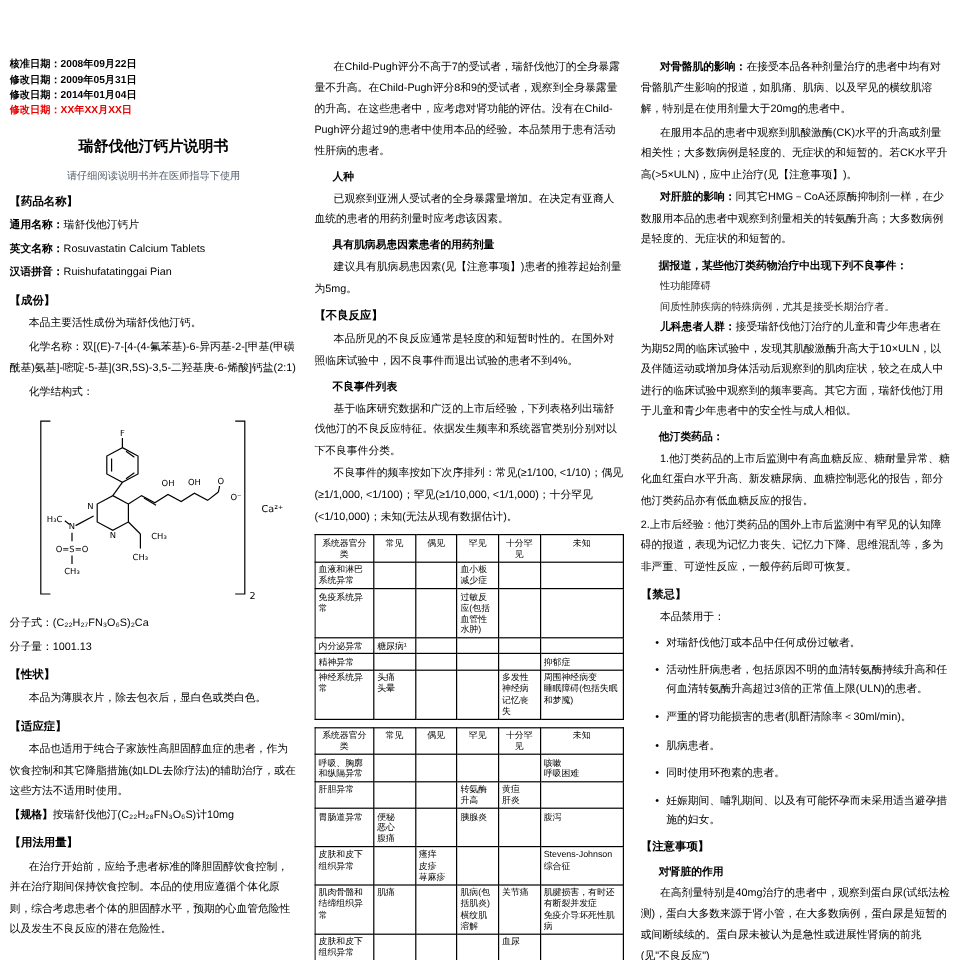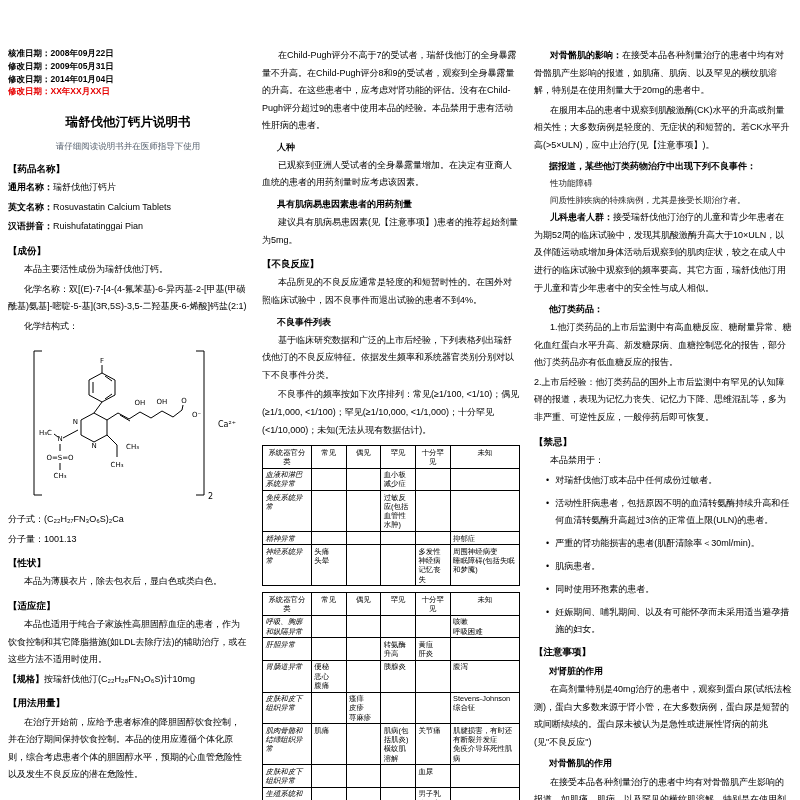--- a/index.html
+++ b/index.html
@@ -21,21 +21,21 @@
   .para{font-size:9px;line-height:1.95;margin:0 0 2px;}
   .para.small{font-size:8.5px;line-height:1.7;color:#222;}
   .ind{text-indent:16px;}
   .b{font-weight:bold;}
   .bullet{font-size:9px;line-height:1.8;margin:3px 0 7px;display:flex;gap:6px;padding-left:12px;}
   .bullet .dot{flex:0 0 auto;}
   table{border-collapse:collapse;width:100%;margin:6px 0 3px;table-layout:fixed;}
   th,td{border:0.8px solid #000;font-size:7.4px;padding:1.5px 2.5px;vertical-align:top;line-height:1.25;word-break:break-all;}
   th{font-weight:normal;text-align:center;}
   col.c-soc{width:19%;} col.c-f{width:13.5%;} col.c-last{width:27%;}
-  .rowlabel{font-style:italic;}
+  .rowlabel{}
   .figure{margin:2px 0 2px 6px;}
   .figure svg{display:block;}
   .figure text{font-family:"DejaVu Sans",sans-serif;fill:#000;}
   .figure path,.figure polygon,.figure line,.figure polyline{stroke:#000;fill:none;stroke-width:1;}
 </style>
 </head>
 <body>
 
 <div class="page">
 
@@ -162,20 +162,28 @@
           </tr>
           <tr>
             <td class="rowlabel">免疫系统异常</td>
             <td></td>
             <td></td>
             <td>过敏反应(包括血管性水肿)</td>
             <td></td>
             <td></td>
           </tr>
           <tr>
+            <td class="rowlabel">内分泌异常</td>
+            <td>糖尿病¹</td>
+            <td></td>
+            <td></td>
+            <td></td>
+            <td></td>
+          </tr>
+          <tr>
             <td class="rowlabel">精神异常</td>
             <td></td>
             <td></td>
             <td></td>
             <td></td>
             <td>抑郁症</td>
           </tr>
           <tr>
             <td class="rowlabel">神经系统异常</td>
             <td>头痛<br>头晕</td>
@@ -273,20 +281,21 @@
           </tr>
         </tbody>
       </table>
 
   </div>
 
   <div class="col col-right">
     <div>
         <div class="para ind"><span class="b">对骨骼肌的影响：</span><span>在接受本品各种剂量治疗的患者中均有对骨骼肌产生影响的报道，如肌痛、肌病、以及罕见的横纹肌溶解，特别是在使用剂量大于20mg的患者中。</span></div>
         <div class="para ind">在服用本品的患者中观察到肌酸激酶(CK)水平的升高或剂量相关性；大多数病例是轻度的、无症状的和短暂的。若CK水平升高(&gt;5×ULN)，应中止治疗(见【注意事项】)。</div>
+        <div class="para ind"><span class="b">对肝脏的影响：</span><span>同其它HMG－CoA还原酶抑制剂一样，在少数服用本品的患者中观察到剂量相关的转氨酶升高；大多数病例是轻度的、无症状的和短暂的。</span></div>
         <div class="sub-h">据报道，某些他汀类药物治疗中出现下列不良事件：</div>
         <div class="para ind small">性功能障碍</div>
         <div class="para ind small">间质性肺疾病的特殊病例，尤其是接受长期治疗者。</div>
         <div class="para ind"><span class="b">儿科患者人群：</span><span>接受瑞舒伐他汀治疗的儿童和青少年患者在为期52周的临床试验中，发现其肌酸激酶升高大于10×ULN，以及伴随运动或增加身体活动后观察到的肌肉症状，较之在成人中进行的临床试验中观察到的频率要高。其它方面，瑞舒伐他汀用于儿童和青少年患者中的安全性与成人相似。</span></div>
         <div class="sub-h">他汀类药品：</div>
         <div class="para ind">1.他汀类药品的上市后监测中有高血糖反应、糖耐量异常、糖化血红蛋白水平升高、新发糖尿病、血糖控制恶化的报告，部分他汀类药品亦有低血糖反应的报告。</div>
         <div class="para">2.上市后经验：他汀类药品的国外上市后监测中有罕见的认知障碍的报道，表现为记忆力丧失、记忆力下降、思维混乱等，多为非严重、可逆性反应，一般停药后即可恢复。</div>
         <div class="sec-h">【禁忌】</div>
         <div class="para ind">本品禁用于：</div>
         <div class="bullet">

